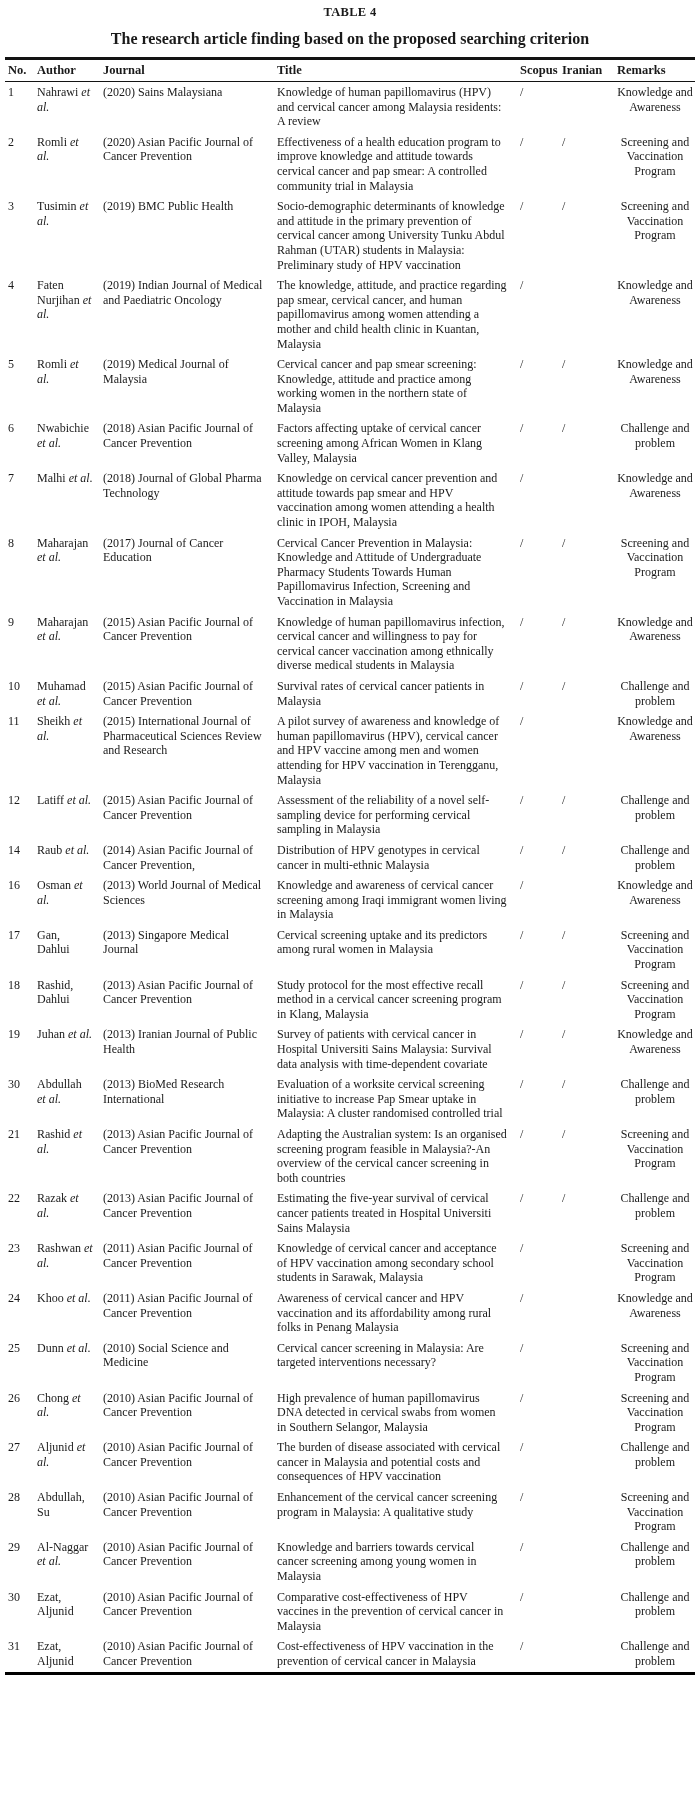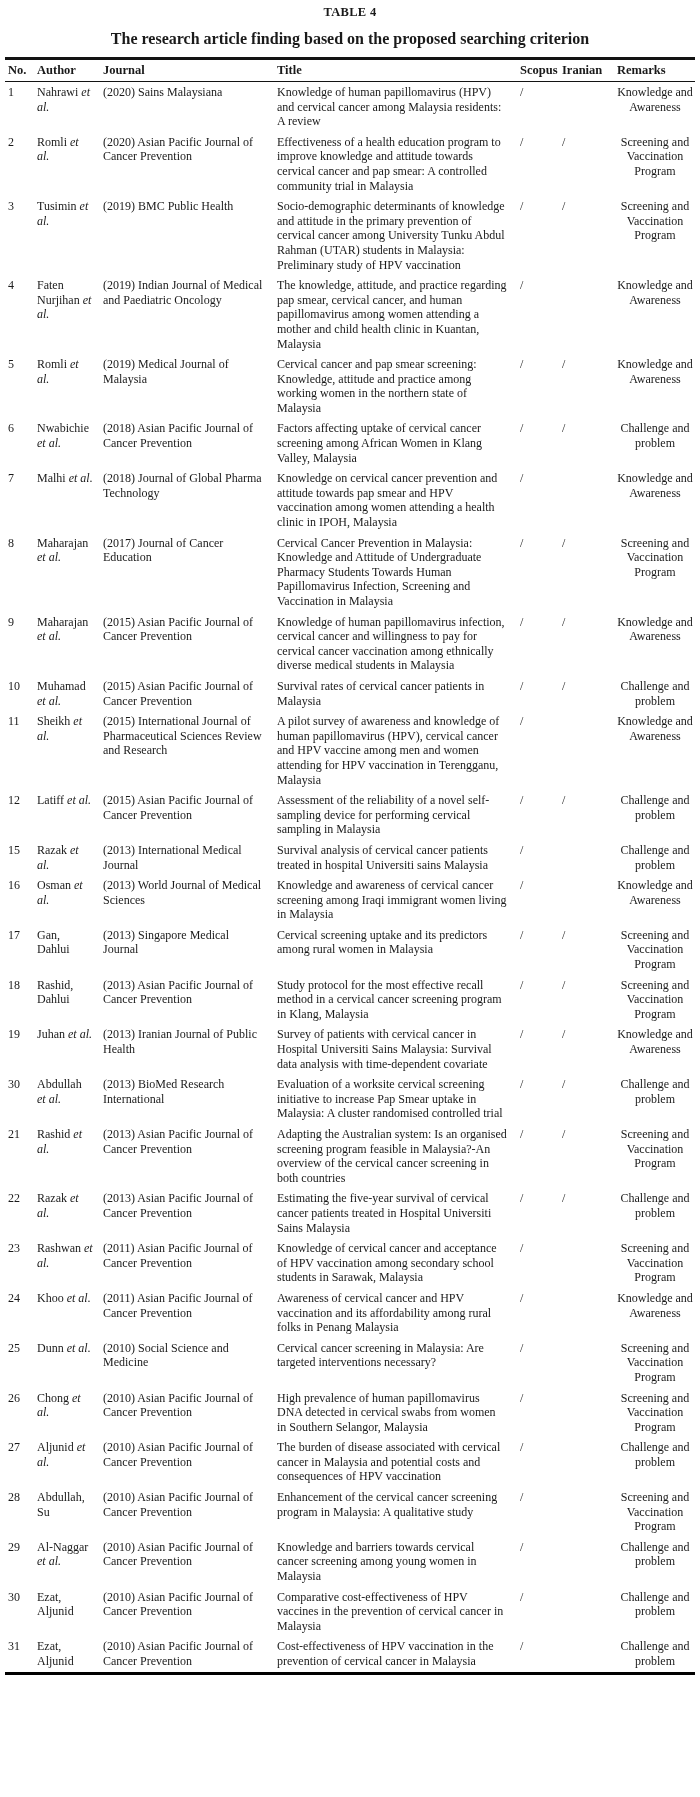--- a/index.html
+++ b/index.html
@@ -159,26 +159,26 @@
         <tr>
           <td class="c-no">12</td>
           <td class="c-author">Latiff <i>et al.</i></td>
           <td class="c-journal">(2015) Asian Pacific Journal of Cancer Prevention</td>
           <td class="c-title">Assessment of the reliability of a novel self-sampling device for performing cervical sampling in Malaysia</td>
           <td class="c-flag">/</td>
           <td class="c-flag">/</td>
           <td class="c-remarks">Challenge and problem</td>
         </tr>
         <tr>
-          <td class="c-no">15</td>
-          <td class="c-author">Razak <i>et al.</i></td>
-          <td class="c-journal">(2013) International Medical Journal</td>
-          <td class="c-title">Survival analysis of cervical cancer patients treated in hospital Universiti sains Malaysia</td>
-          <td class="c-flag">/</td>
-          <td class="c-flag"></td>
+          <td class="c-no">14</td>
+          <td class="c-author">Raub <i>et al.</i></td>
+          <td class="c-journal">(2014) Asian Pacific Journal of Cancer Prevention,</td>
+          <td class="c-title">Distribution of HPV genotypes in cervical cancer in multi-ethnic Malaysia</td>
+          <td class="c-flag">/</td>
+          <td class="c-flag">/</td>
           <td class="c-remarks">Challenge and problem</td>
         </tr>
         <tr>
           <td class="c-no">16</td>
           <td class="c-author">Osman <i>et al.</i></td>
           <td class="c-journal">(2013) World Journal of Medical Sciences</td>
           <td class="c-title">Knowledge and awareness of cervical cancer screening among Iraqi immigrant women living in Malaysia</td>
           <td class="c-flag">/</td>
           <td class="c-flag"></td>
           <td class="c-remarks">Knowledge and Awareness</td>

